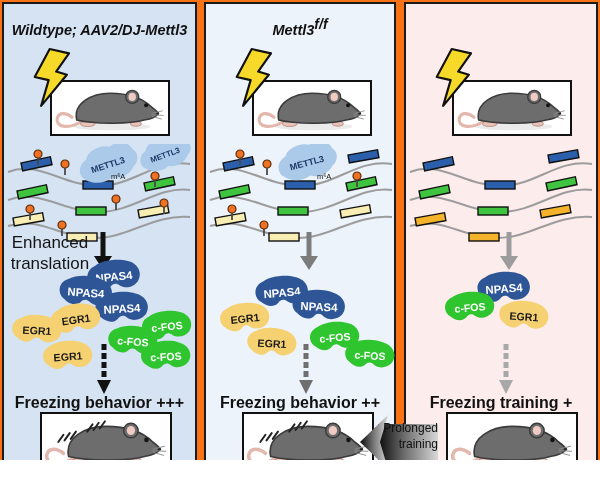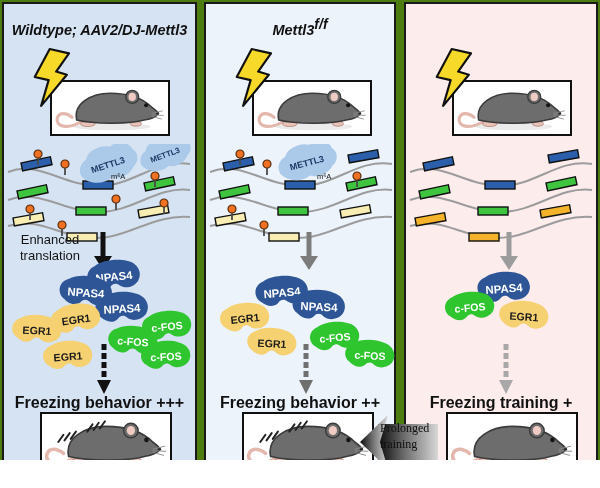--- a/index.html
+++ b/index.html
@@ -1,16 +1,16 @@
 <!DOCTYPE html>
 <html><head>
 <meta charset="utf-8">
 <style>
   html,body{margin:0;padding:0;background:#ffffff;}
-  #fig{position:relative;width:600px;height:460px;background:#4d7c0f;font-family:"Liberation Sans",sans-serif;overflow:hidden;}
+  #fig{position:relative;width:600px;height:460px;background:#f97316;font-family:"Liberation Sans",sans-serif;overflow:hidden;}
   .panel{position:absolute;top:2px;height:474px;border:2.5px solid #1a1a1a;box-sizing:border-box;}
   #panel-0{left:2px;width:195px;background:#d5e3f3;}
   #panel-1{left:204px;width:192px;background:#ecf3fb;}
   #panel-2{left:404px;width:194px;background:#fdecec;}
   .panel-title{position:absolute;top:12px;left:0;width:100%;text-align:center;font-style:italic;font-weight:bold;font-size:14.5px;color:#111;white-space:nowrap;}
   .sup{font-size:14px;vertical-align:super;}
   .mouse-box{position:absolute;background:#ffffff;border:2px solid #111;box-sizing:border-box;}
   .mouse-box.top{left:46px;top:76px;width:120px;height:56px;}
   .mouse-box.bottom{left:36px;top:408px;width:132px;height:62px;}
   .mouse-svg{position:absolute;left:1px;top:1px;width:calc(100% - 2px);height:calc(100% - 2px);}
@@ -20,35 +20,35 @@
   .orf{stroke:#111;stroke-width:1.4;}
   .orf-blue{fill:#2b5fac;}
   .orf-green{fill:#3ec43e;}
   .orf-yellow{fill:#f8eeb4;}
   .orf-orange{fill:#f5b32b;}
   .lolli line{stroke:#4a4a4a;stroke-width:1.8;}
   .lolli circle{fill:#f07122;stroke:#5a3010;stroke-width:1.2;}
   .cloud{fill:#abc9e9;}
   .cloud-text{font-size:9px;font-weight:bold;fill:#1c3a66;text-anchor:middle;}
   .m6a{font-size:7.5px;fill:#111;}
-  .trans-label{position:absolute;width:84px;font-size:13px;line-height:1.25;color:#141414;text-align:center;}
+  .trans-label{position:absolute;width:84px;font-size:17px;line-height:1.25;color:#141414;text-align:center;}
   .solid-arrow{position:absolute;width:18px;height:40px;}
   .blob{position:absolute;overflow:visible;}
   .blob text{text-anchor:middle;font-weight:bold;font-size:19px;font-family:"Liberation Sans",sans-serif;}
   .blob path{stroke:none;}
   .npas4{width:60px;height:37px;} .npas4 path{fill:#2e5697;} .npas4 text{fill:#ffffff;}
   .egr1{width:56px;height:35px;}  .egr1 path{fill:#f6d172;}  .egr1 text{fill:#1a1a1a;}
   .cfos{width:56px;height:35px;}  .cfos path{fill:#2fc52f;}  .cfos text{fill:#ffffff;}
   .dash-arrow{position:absolute;left:93px;top:340px;width:14px;height:52px;}
   .dash-black rect,.dash-black polygon{fill:#111;}
   .dash-gray rect,.dash-gray polygon{fill:#6f6f6f;}
   .dash-light rect,.dash-light polygon{fill:#a8a8a8;}
   .freeze-label{position:absolute;top:390px;left:0;width:100%;text-align:center;font-weight:bold;font-size:16px;color:#111;white-space:nowrap;}
   #prolonged{position:absolute;left:360px;top:413px;width:80px;height:58px;z-index:6;}
-  #prolonged-text{position:absolute;left:380px;top:420px;width:58px;z-index:7;font-size:12px;line-height:1.35;color:#101010;text-align:left;font-family:Liberation Serif, serif;}
+  #prolonged-text{position:absolute;left:380px;top:420px;width:58px;z-index:7;font-size:12px;line-height:1.35;color:#101010;text-align:right;}
   .hidden-defs{position:absolute;width:0;height:0;}
 </style>
 </head>
 <body>
 
 <svg class="hidden-defs" aria-hidden="true">
   <defs>
     <g id="mouseArt">
       <ellipse cx="62" cy="47" rx="42" ry="4" fill="#ebebeb"></ellipse>
       <path d="M30,41 C14,51 1,47 3,38 C5,31 13,32 19,37" fill="none" stroke="#e3b7ac" stroke-width="3.4" stroke-linecap="round"></path>

